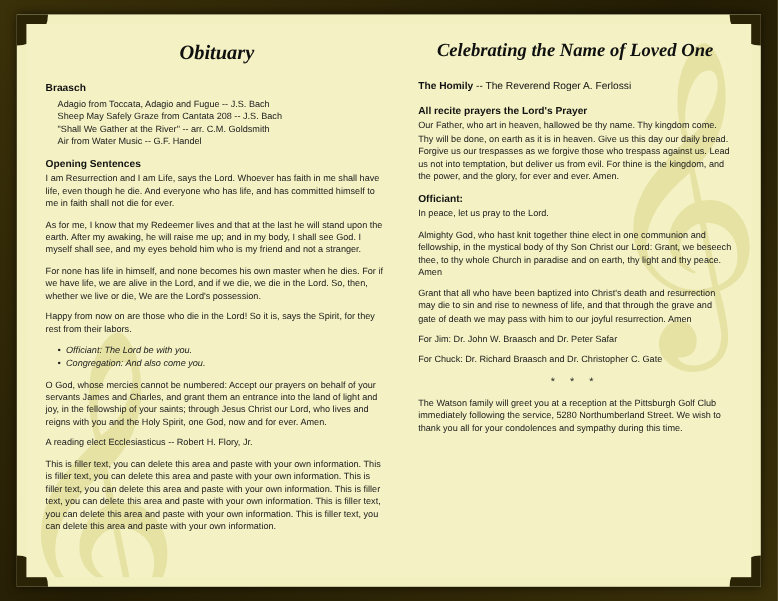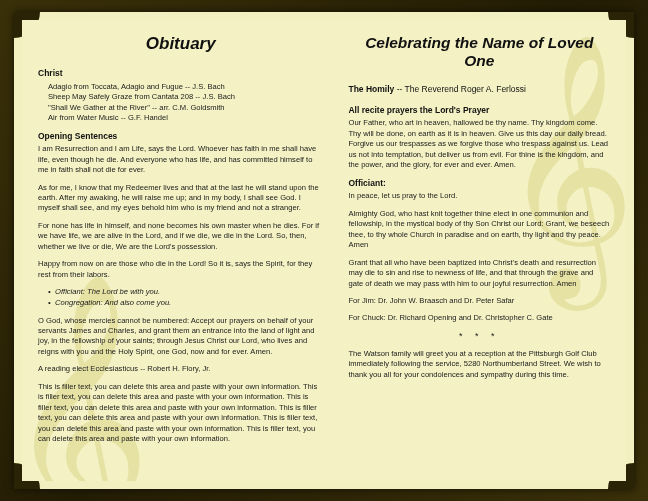--- a/index.html
+++ b/index.html
@@ -85,21 +85,21 @@
   }
   .col-right {
     width: 272px;
     padding-left: 10px;
   }
   .divider {
     width: 1px;
     background: transparent;
   }
   h1.title {
-    font-family: Liberation Sans, sans-serif;
+    font-family: Liberation Serif, serif;
     font-style: italic;
     font-weight: bold;
     font-size: 17px;
     margin: 0 0 14px 0;
     text-align: center;
     color: #101010;
   }
   h1.title.right {
     font-size: 15.5px;
     text-align: center;
@@ -172,21 +172,21 @@
 
     <div class="inner">
       <div class="watermark wm-left">𝄞</div>
       <div class="watermark wm-right">𝄞</div>
 
       <div class="columns">
 
         <div class="col col-left">
           <h1 class="title">Obituary</h1>
 
-          <div class="sect">Christ</div>
+          <div class="sect">Braasch</div>
           <p class="body indent nowrap-pre">Adagio from Toccata, Adagio and Fugue -- J.S. Bach
 Sheep May Safely Graze from Cantata 208 -- J.S. Bach
 "Shall We Gather at the River" -- arr. C.M. Goldsmith
 Air from Water Music -- G.F. Handel</p>
 
           <div class="sect">Opening Sentences</div>
           <p class="body">I am Resurrection and I am Life, says the Lord. Whoever has faith in me shall have life, even though he die. And everyone who has life, and has committed himself to me in faith shall not die for ever.</p>
           <p class="body">As for me, I know that my Redeemer lives and that at the last he will stand upon the earth. After my awaking, he will raise me up; and in my body, I shall see God. I myself shall see, and my eyes behold him who is my friend and not a stranger.</p>
           <p class="body">For none has life in himself, and none becomes his own master when he dies. For if we have life, we are alive in the Lord, and if we die, we die in the Lord. So, then, whether we live or die, We are the Lord's possession.</p>
           <p class="body">Happy from now on are those who die in the Lord! So it is, says the Spirit, for they rest from their labors.</p>
@@ -214,21 +214,21 @@
 
           <div class="sect">All recite prayers the Lord's Prayer</div>
           <p class="body">Our Father, who art in heaven, hallowed be thy name. Thy kingdom come. Thy will be done, on earth as it is in heaven. Give us this day our daily bread. Forgive us our trespasses as we forgive those who trespass against us. Lead us not into temptation, but deliver us from evil. For thine is the kingdom, and the power, and the glory, for ever and ever. Amen.</p>
 
           <div class="sect">Officiant:</div>
           <p class="body">In peace, let us pray to the Lord.</p>
           <p class="body">Almighty God, who hast knit together thine elect in one communion and fellowship, in the mystical body of thy Son Christ our Lord: Grant, we beseech thee, to thy whole Church in paradise and on earth, thy light and thy peace. Amen</p>
           <p class="body">Grant that all who have been baptized into Christ's death and resurrection may die to sin and rise to newness of life, and that through the grave and gate of death we may pass with him to our joyful resurrection. Amen</p>
 
           <p class="body tight">For Jim: Dr. John W. Braasch and Dr. Peter Safar</p>
-          <p class="body">For Chuck: Dr. Richard Opening and Dr. Christopher C. Gate</p>
+          <p class="body">For Chuck: Dr. Richard Braasch and Dr. Christopher C. Gate</p>
 
           <div class="dots">* * *</div>
 
           <p class="body">The Watson family will greet you at a reception at the Pittsburgh Golf Club immediately following the service, 5280 Northumberland Street. We wish to thank you all for your condolences and sympathy during this time.</p>
         </div>
 
       </div>
     </div>
   </div>
 </div>

